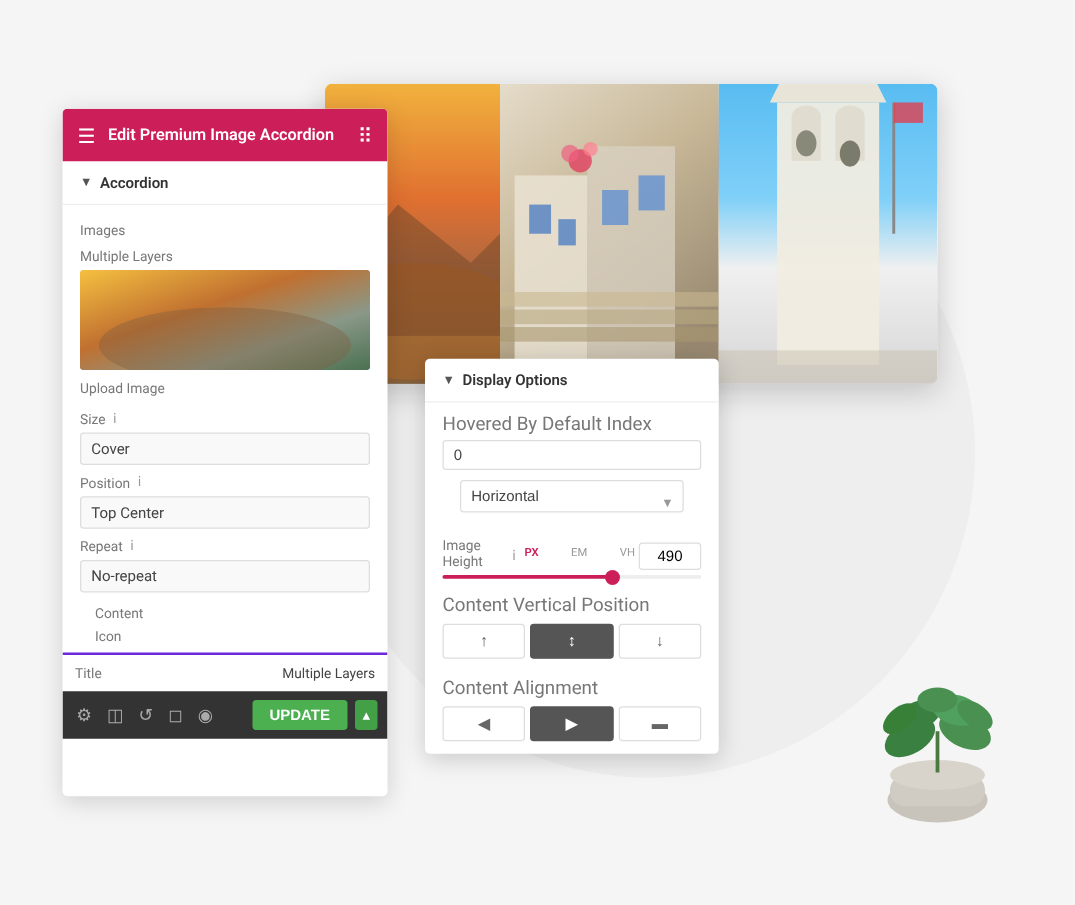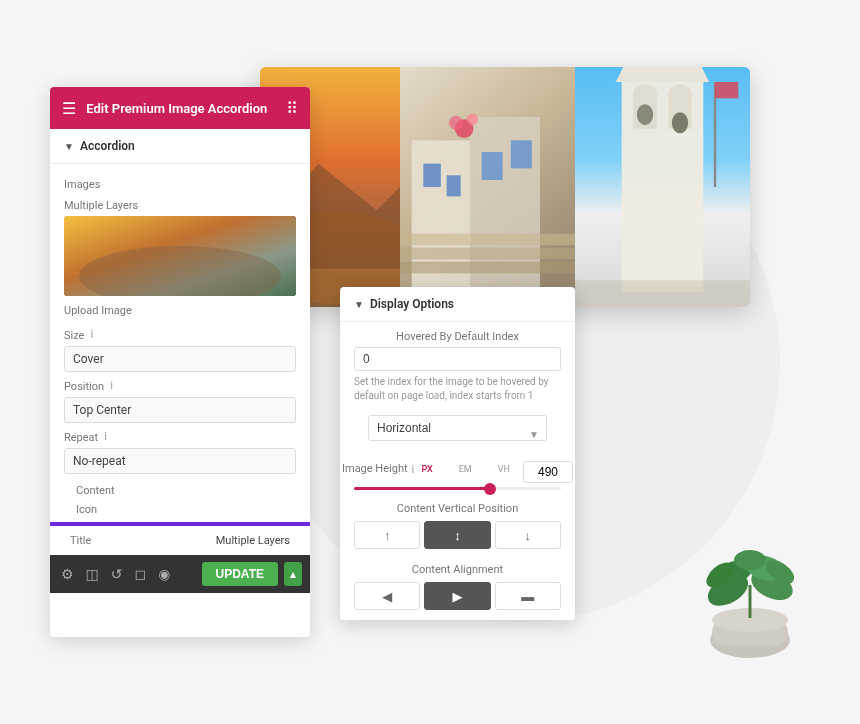--- a/index.html
+++ b/index.html
@@ -156,22 +156,22 @@
       width: 100%;
       height: 100%;
       background: linear-gradient(160deg, #f5c878 0%, #c47840 30%, #7a9888 60%, #4a7860 100%);
     }
 
     
     .title-row {
       display: flex;
       align-items: center;
       justify-content: space-between;
-      padding: 8px 20px;
-      border-top: 4px solid #6d28d9;
+      padding: 8px 10px;
+      border-top: 2px solid #6d28d9;
       margin-top: 4px;
     }
     .title-label {
       font-size: 11px;
       color: #777;
     }
     .title-value {
       font-size: 11px;
       color: #444;
     }
@@ -283,24 +283,23 @@
     }
     .do-arrow {
       margin-right: 6px;
       color: #555;
       font-size: 10px;
     }
     .do-field {
       padding: 8px 14px 0;
     }
     .do-field-label {
-      font-size: 11px;
+      font-size: 15px;
       color: #777;
       margin-bottom: 4px;
-      text-align: center;
     }
     .do-input {
       width: 100%;
       border: 1px solid #ddd;
       border-radius: 3px;
       padding: 4px 8px;
       font-size: 12px;
       color: #444;
     }
     .do-hint {
@@ -357,23 +356,23 @@
       background: #fff;
       border-radius: 50%;
       position: absolute;
       top: 1px;
       left: 1px;
       box-shadow: 0 1px 3px rgba(0,0,0,0.2);
     }
 
     .do-height-row {
       display: flex;
-      align-items: flex-start;
+      align-items: flex-end;
       justify-content: space-between;
-      padding: 8px 2px 0;
+      padding: 8px 14px 0;
     }
     .do-height-label-wrap {
       display: flex;
       align-items: center;
       gap: 4px;
     }
     .do-height-label {
       font-size: 11px;
       color: #777;
     }
@@ -633,21 +632,20 @@
   <div class="display-options-panel">
     <div class="do-header">
       <span class="do-arrow">▼</span>
       <span>Display Options</span>
     </div>
 
     <div class="do-field">
       <div class="do-field-label">Hovered By Default Index</div>
       <input class="do-input" type="text" value="0" style="">
     </div>
-    <div class="do-hint">Set the index for the image to be hovered by default on page load, index starts from 1</div>
 
     <div class="do-field">
       <div class="do-select-wrap">
         <select class="do-select">
           <option>Horizontal</option>
           <option>Vertical</option>
         </select>
         <span class="do-select-arrow">▼</span>
       </div>
     </div>

